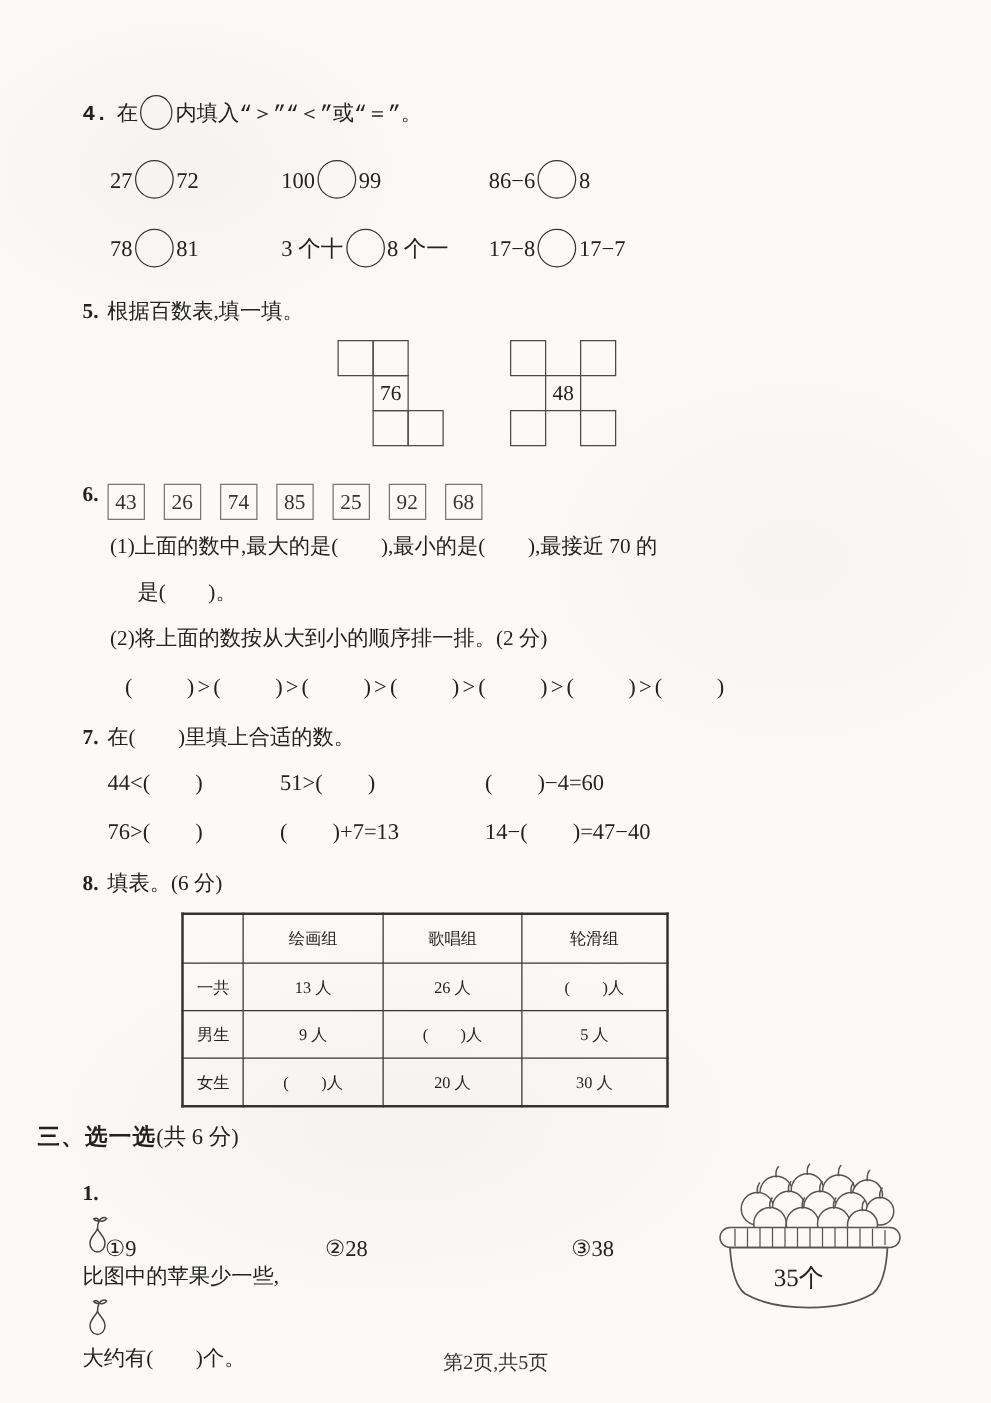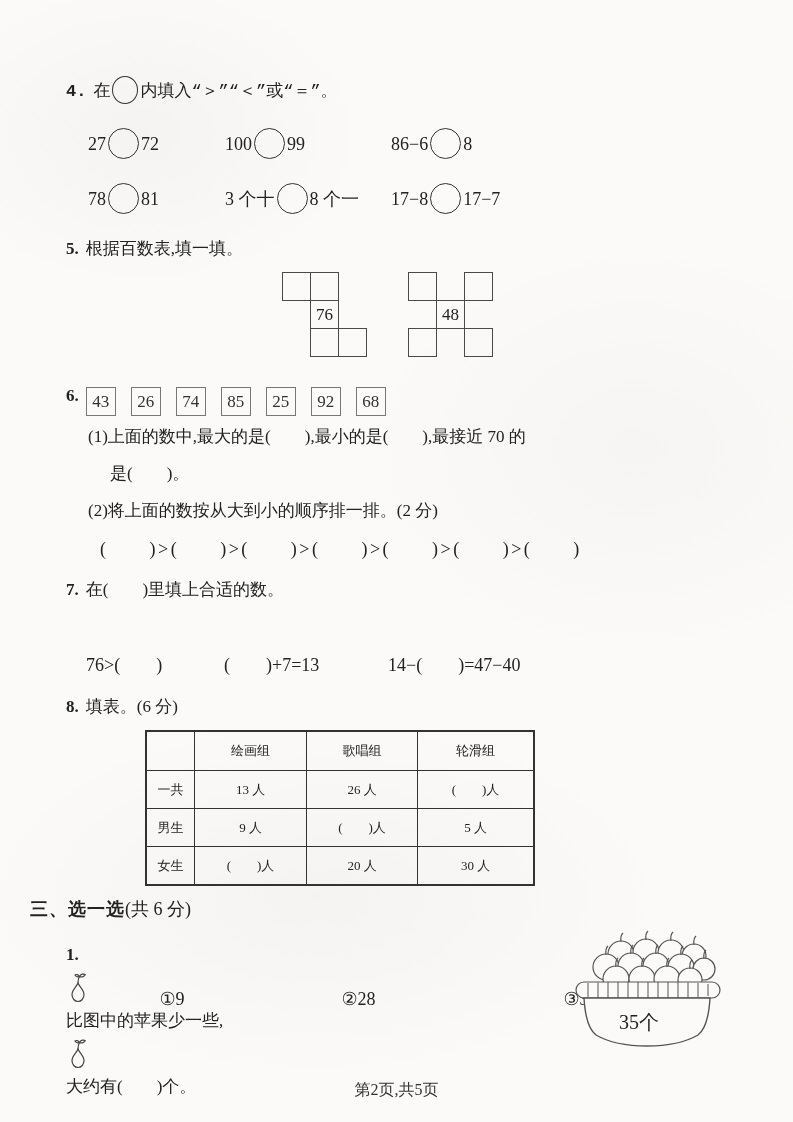--- a/index.html
+++ b/index.html
@@ -55,21 +55,21 @@
   table.fill-table .c3{width:115px;}
   table.fill-table tr.hdr th{height:38px;}
   table.fill-table tr.data th, table.fill-table tr.data td{height:37px;}
 
   .sec-heading{font-size:18px;white-space:nowrap;}
   .sec-heading b{letter-spacing:1px;}
 
   .q1line{white-space:nowrap;line-height:34px;}
   .pear{vertical-align:-9px;margin:0 1px;}
 
-  .optrow{display:grid;grid-template-columns:176px 197px auto;font-size:18px;white-space:nowrap;text-align:center;}
+  .optrow{display:grid;grid-template-columns:176px 197px auto;font-size:18px;white-space:nowrap;}
 
   .footer{position:absolute;top:1080px;left:0;width:100%;text-align:center;font-size:16px;color:#333;}
 
   svg{display:block;}
   .basket-svg{position:absolute;left:566px;top:929px;}
 </style>
 </head>
 <body>
 
 <div class="page">
@@ -84,21 +84,21 @@
   </div>
   <div class="abs cmp-row" style="left:88px;top:183px;width:640px;">
     <div><span>78</span><span class="circle"></span><span>81</span></div>
     <div><span>3 个十</span><span class="circle"></span><span>8 个一</span></div>
     <div><span>17−8</span><span class="circle"></span><span>17−7</span></div>
   </div>
 
   <div class="abs qtitle" style="left:66px;top:234px;">
     <b class="qnum">5.</b><span>根据百数表,填一填。</span>
   </div>
-  <div class="hgrid" style="left:282px;top:272px;">
+  <div class="hgrid" style="left:270px;top:272px;">
     <div class="hcell" style="left:0px;top:0px;"></div>
     <div class="hcell" style="left:28px;top:0px;"></div>
     <div class="hcell" style="left:28px;top:28px;">76</div>
     <div class="hcell" style="left:28px;top:56px;"></div>
     <div class="hcell" style="left:56px;top:56px;"></div>
   </div>
   <div class="hgrid" style="left:408px;top:272px;">
     <div class="hcell" style="left:0px;top:0px;"></div>
     <div class="hcell" style="left:56px;top:0px;"></div>
     <div class="hcell" style="left:28px;top:28px;">48</div>
@@ -109,20 +109,25 @@
   <div class="abs numline" style="left:66px;top:381px;">
     <b class="qnum">6.</b><span class="numbox">43</span><span class="numbox">26</span><span class="numbox">74</span><span class="numbox">85</span><span class="numbox">25</span><span class="numbox">92</span><span class="numbox">68</span>
   </div>
   <div class="abs textline" style="left:88px;top:424px;">(1)上面的数中,最大的是(　　),最小的是(　　),最接近 70 的</div>
   <div class="abs textline" style="left:110px;top:461px;">是(　　)。</div>
   <div class="abs textline" style="left:88px;top:498px;">(2)将上面的数按从大到小的顺序排一排。(2 分)</div>
   <div class="abs blanksline" style="left:100px;top:537px;">(　　)&gt;(　　)&gt;(　　)&gt;(　　)&gt;(　　)&gt;(　　)&gt;(　　)</div>
 
   <div class="abs qtitle" style="left:66px;top:575px;">
     <b class="qnum">7.</b><span>在(　　)里填上合适的数。</span>
+  </div>
+  <div class="abs q7row" style="left:86px;top:614px;width:640px;">
+    <span>44&lt;(　　)</span>
+    <span>51&gt;(　　)</span>
+    <span>(　　)−4=60</span>
   </div>
   <div class="abs q7row" style="left:86px;top:653px;width:640px;">
     <span>76&gt;(　　)</span>
     <span>(　　)+7=13</span>
     <span>14−(　　)=47−40</span>
   </div>
 
   <div class="abs qtitle" style="left:66px;top:692px;">
     <b class="qnum">8.</b><span>填表。(6 分)</span>
   </div>

